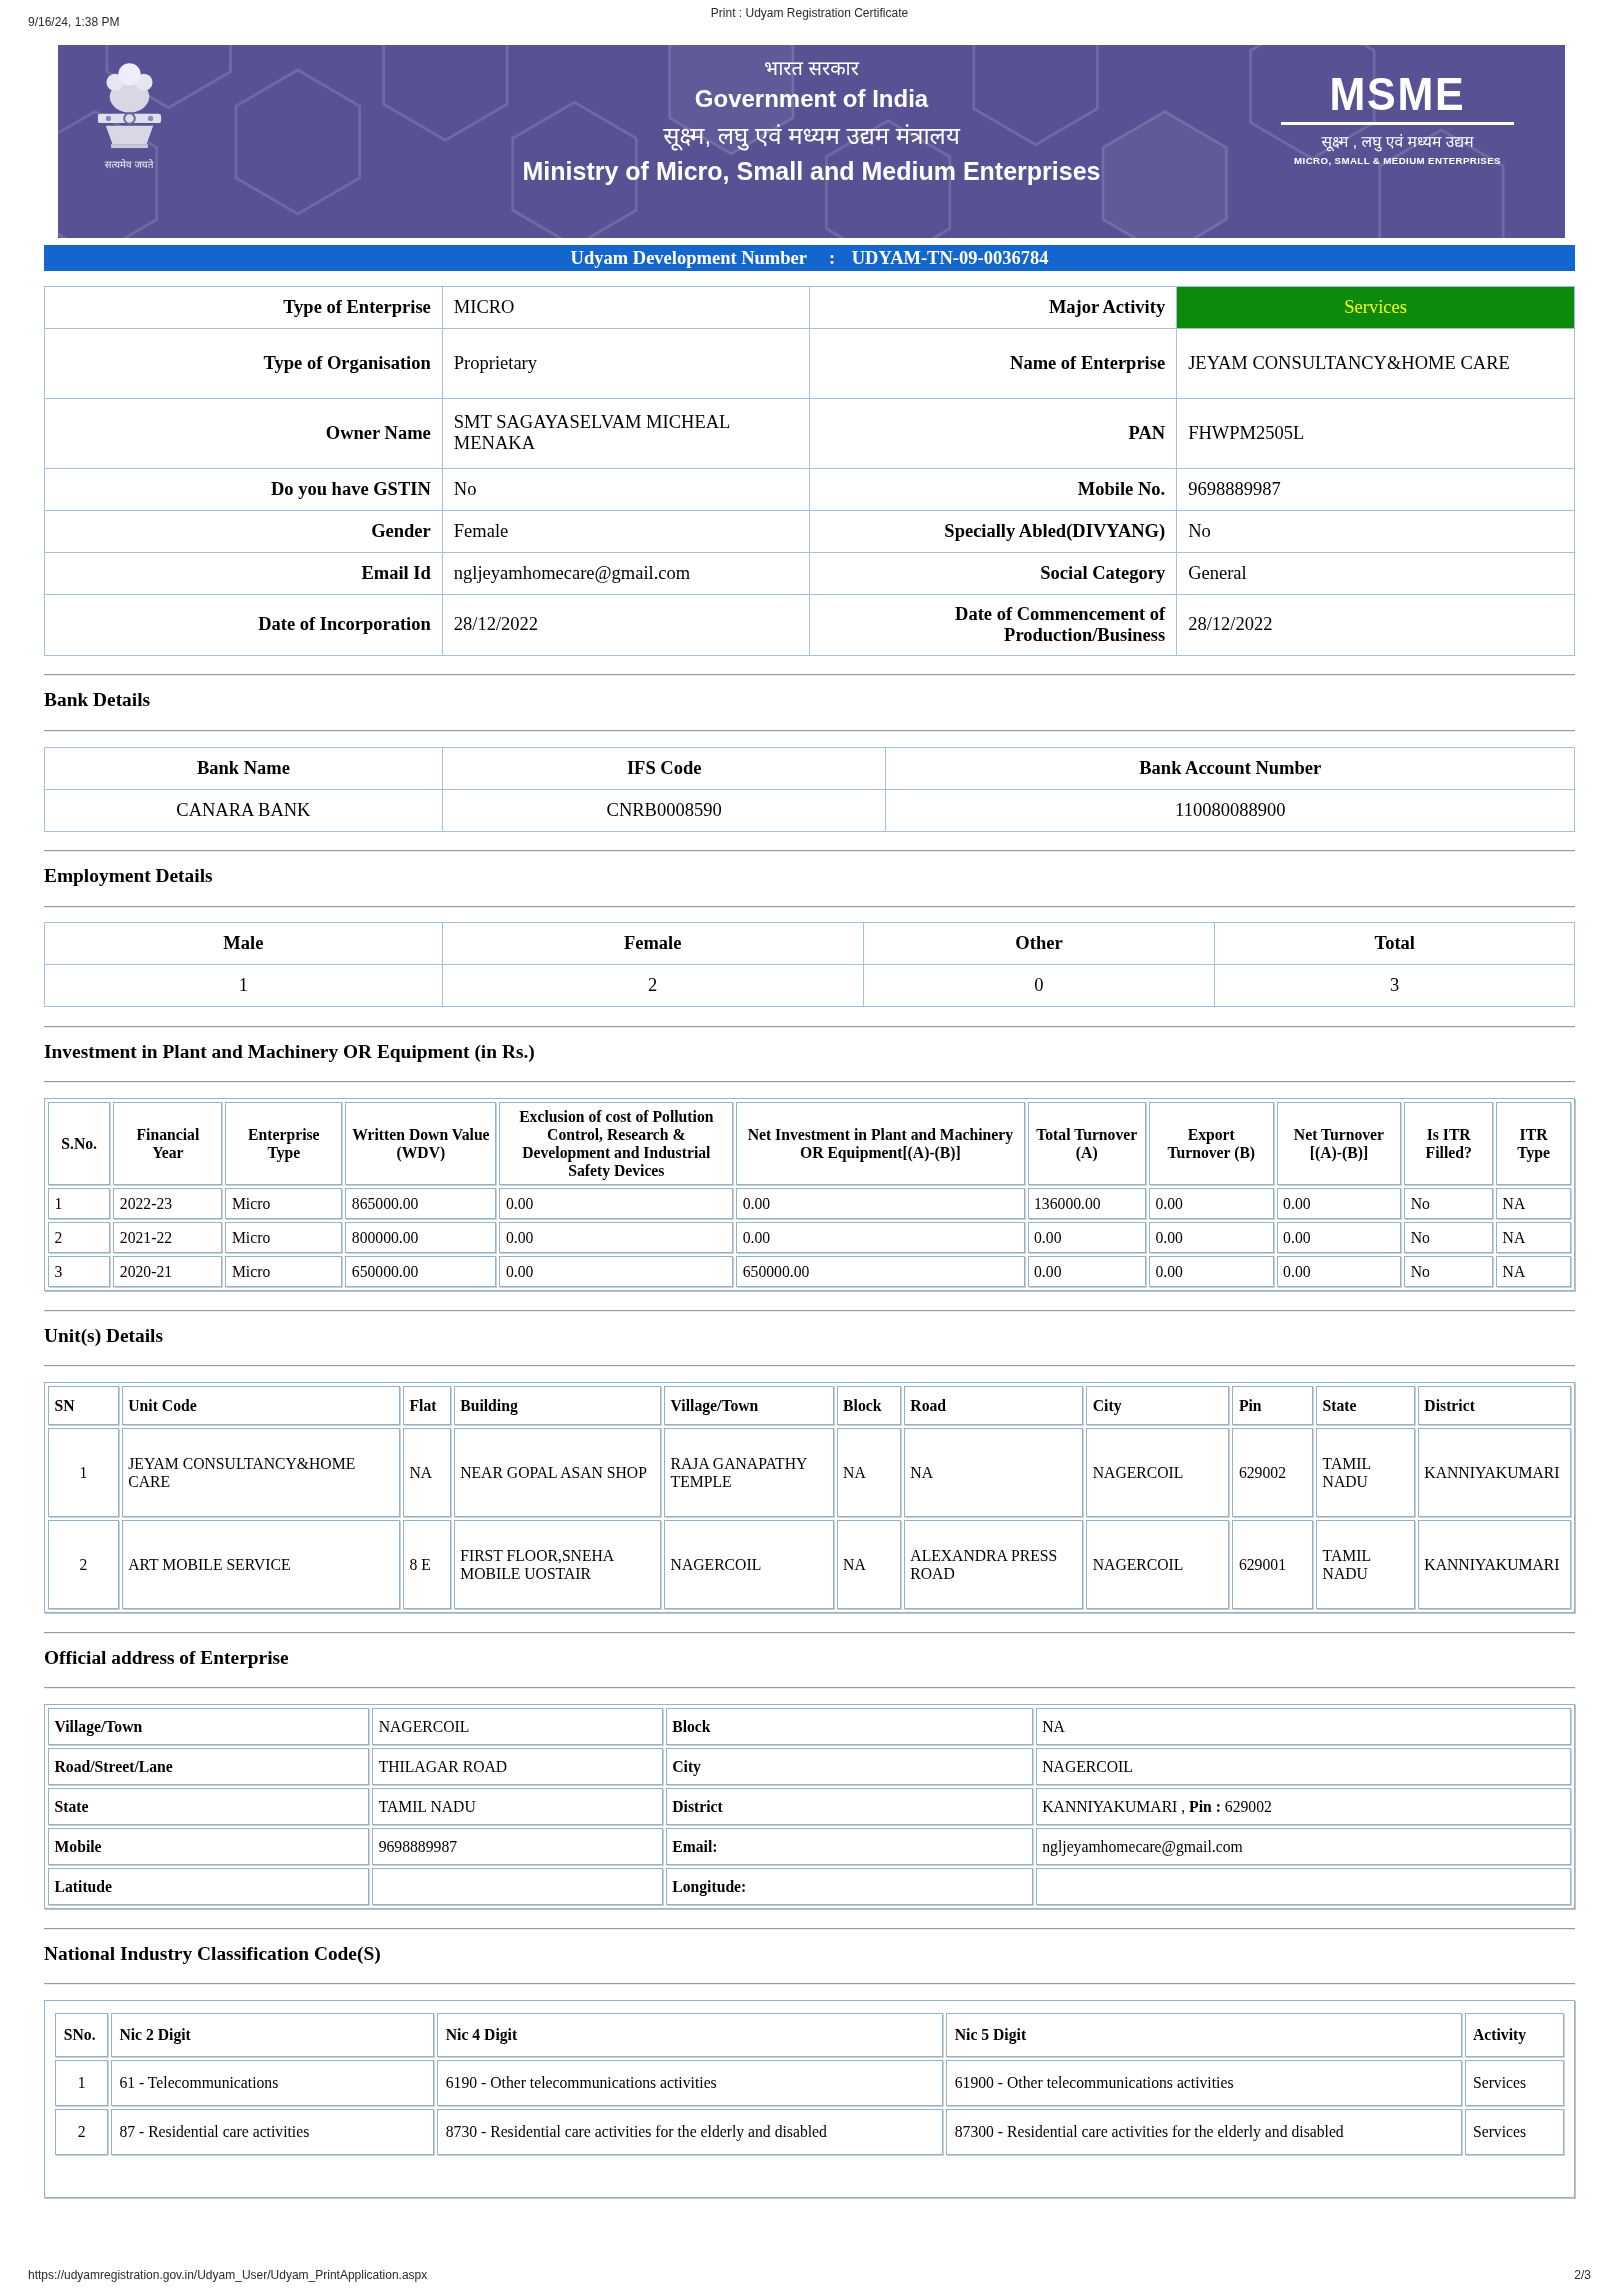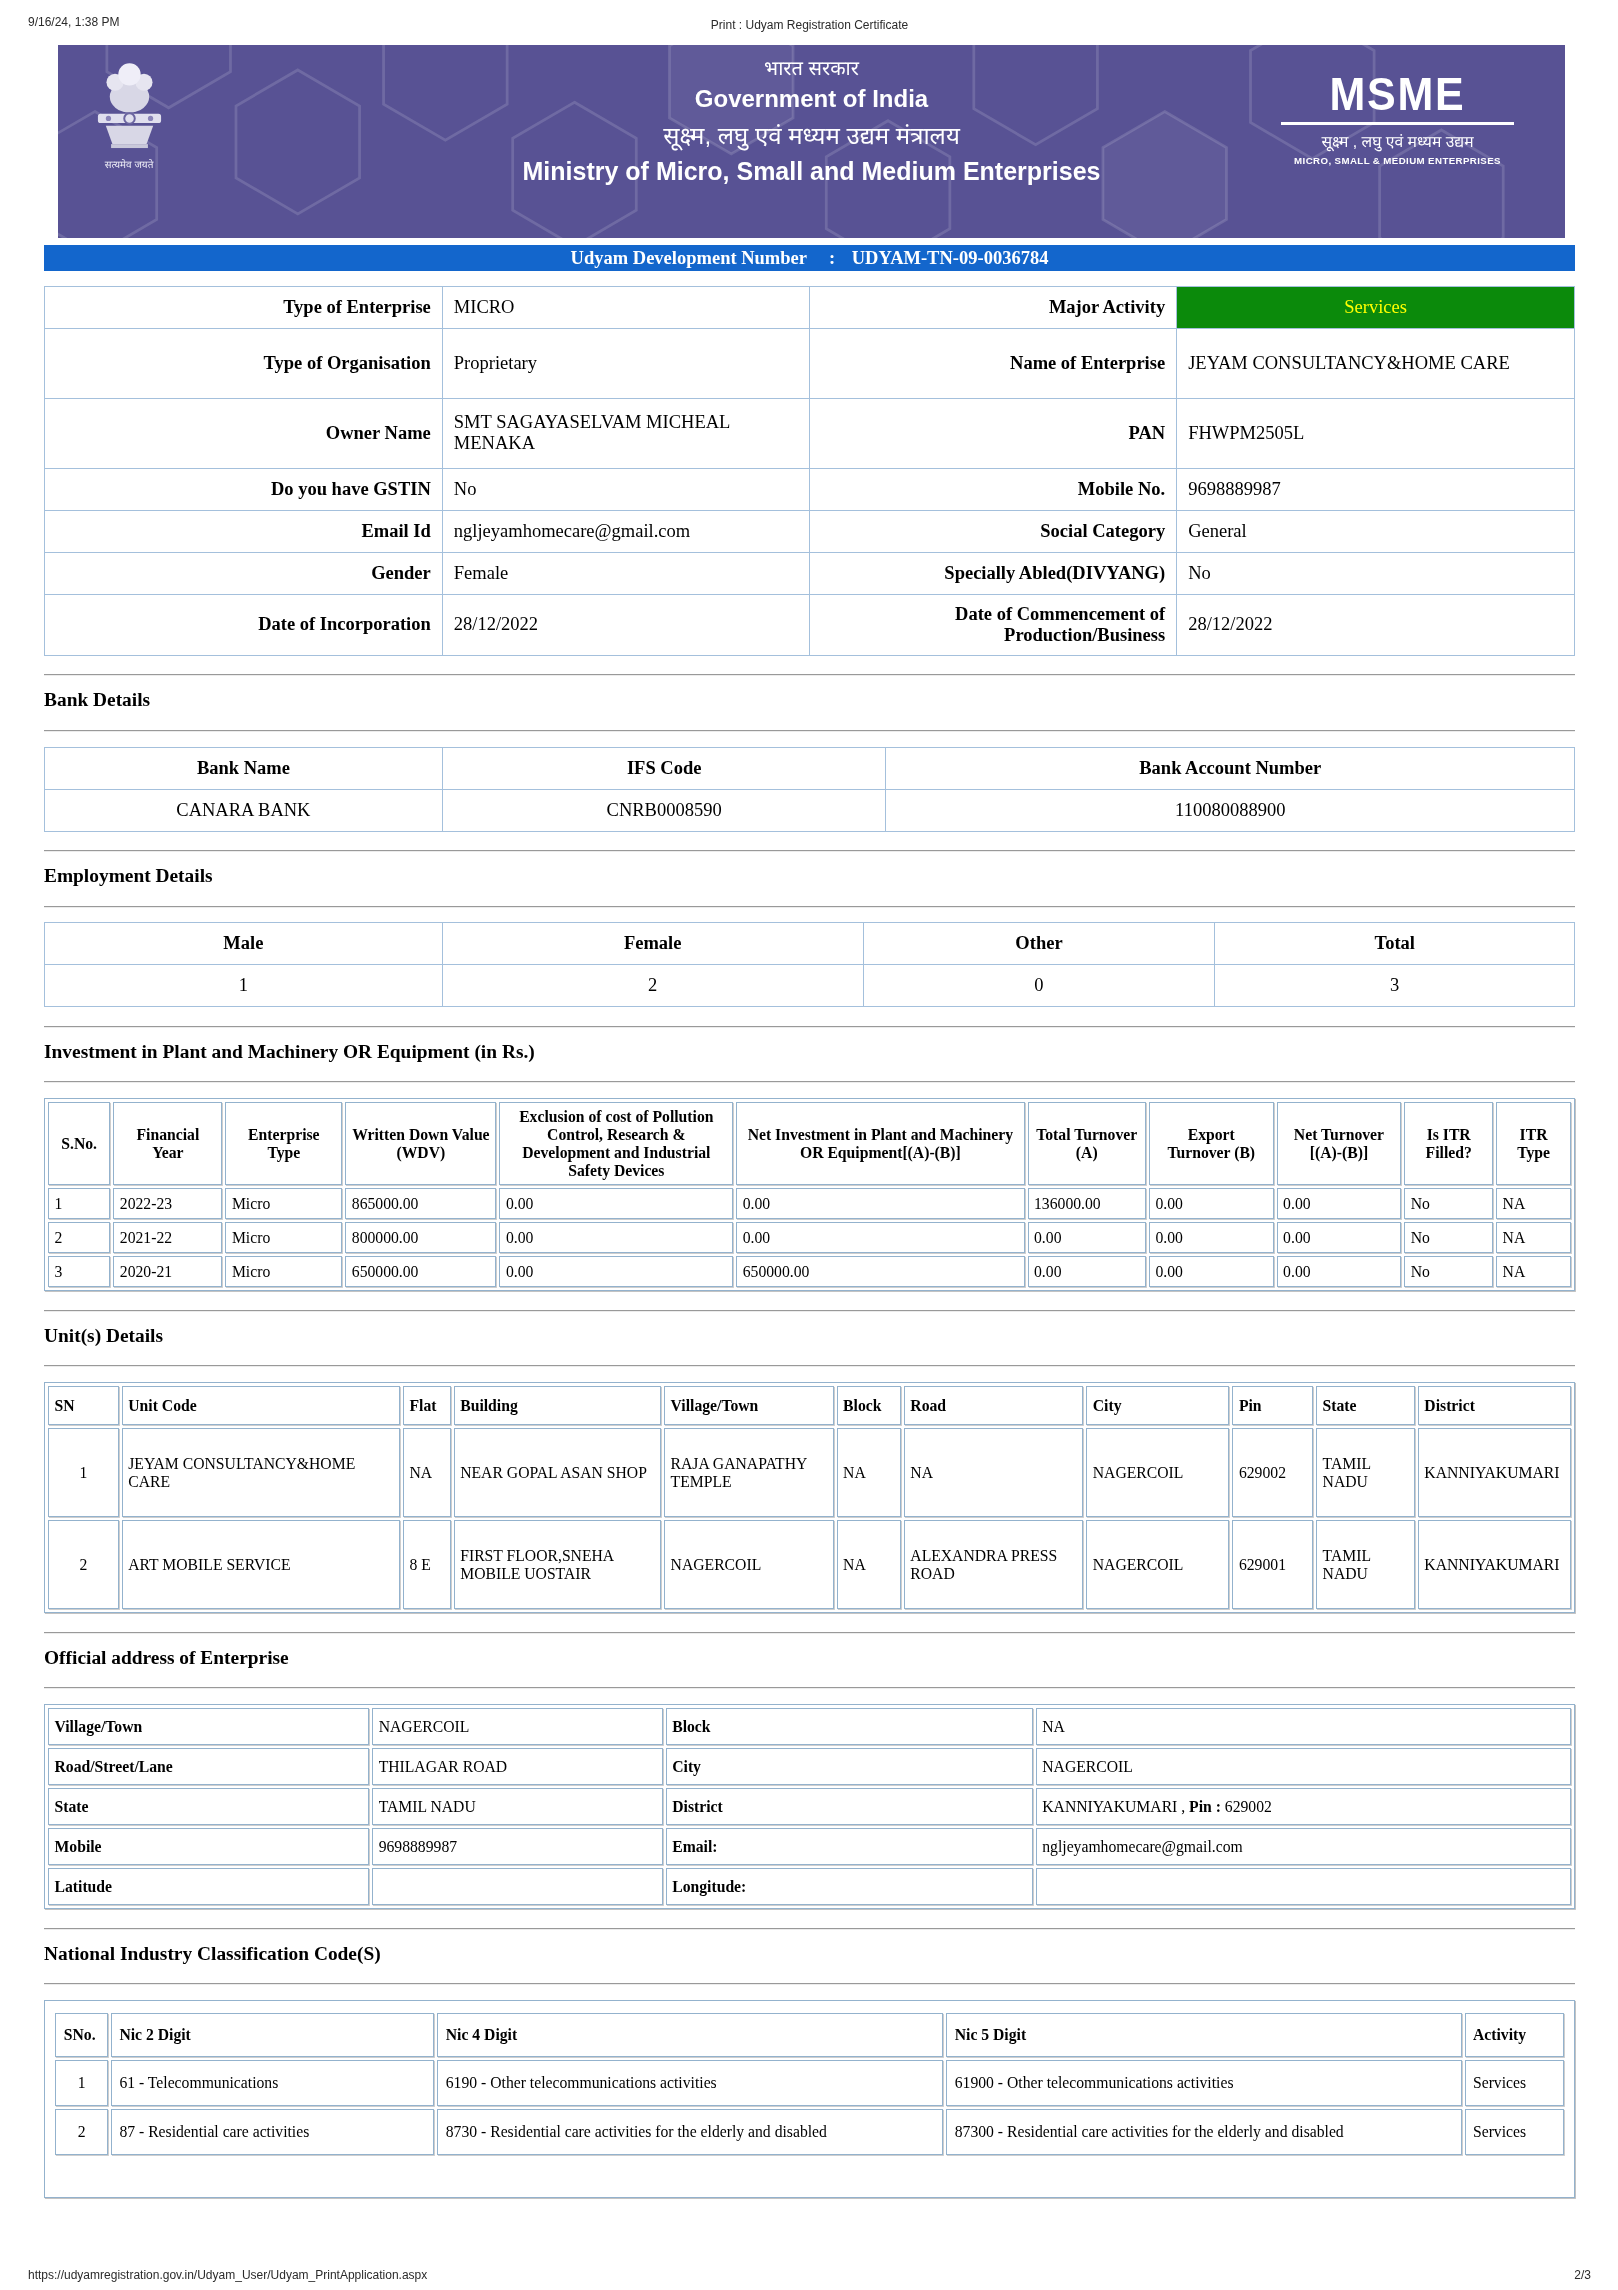--- a/index.html
+++ b/index.html
@@ -3,21 +3,21 @@
 <meta charset="utf-8">
 <style>
   * { box-sizing: border-box; margin: 0; padding: 0; }
   body { width: 1619px; background: #ffffff; color: #000;
          font-family: "Liberation Serif", serif; }
   .page { min-height: 2291px; display: flex; flex-direction: column; }
 
   
   .print-header { position: relative; height: 41px; padding: 14.8px 28px 0;
                   font-family: "Liberation Sans", sans-serif; font-size: 12px; color: #2b2b2b; }
-  .ph-title { position: absolute; left: 50%; transform: translateX(-50%); top: 18px; }
+  .ph-title { position: absolute; left: 50%; transform: translateX(-50%); top: 6px; }
   .page-footer { margin-top: auto; display: flex; justify-content: space-between;
                  padding: 5.5px 28px 9.2px; font-family: "Liberation Sans", sans-serif;
                  font-size: 12px; color: #2b2b2b; }
 
   
   .banner { position: relative; margin: 3.7px 54px 0 58px; height: 193px;
             background: #585294; overflow: hidden; color: #fff;
             font-family: "Liberation Sans", sans-serif; }
   .hex-bg { position: absolute; inset: 0; width: 100%; height: 100%; }
   .emblem { position: absolute; left: 20px; top: 7.4px; width: 102px; text-align: center; }
@@ -168,30 +168,30 @@
             <td>PAN</td>
             <td>FHWPM2505L</td>
           </tr>
           <tr>
             <td>Do you have GSTIN</td>
             <td>No</td>
             <td>Mobile No.</td>
             <td>9698889987</td>
           </tr>
           <tr>
+            <td>Gender</td>
+            <td>Female</td>
+            <td>Specially Abled(DIVYANG)</td>
+            <td>No</td>
+          </tr>
+          <tr>
             <td>Email Id</td>
             <td>ngljeyamhomecare@gmail.com</td>
             <td>Social Category</td>
             <td>General</td>
-          </tr>
-          <tr>
-            <td>Gender</td>
-            <td>Female</td>
-            <td>Specially Abled(DIVYANG)</td>
-            <td>No</td>
           </tr>
           <tr>
             <td>Date of Incorporation</td>
             <td>28/12/2022</td>
             <td>Date of Commencement of Production/Business</td>
             <td>28/12/2022</td>
           </tr>
         </tbody>
     </table>
 

